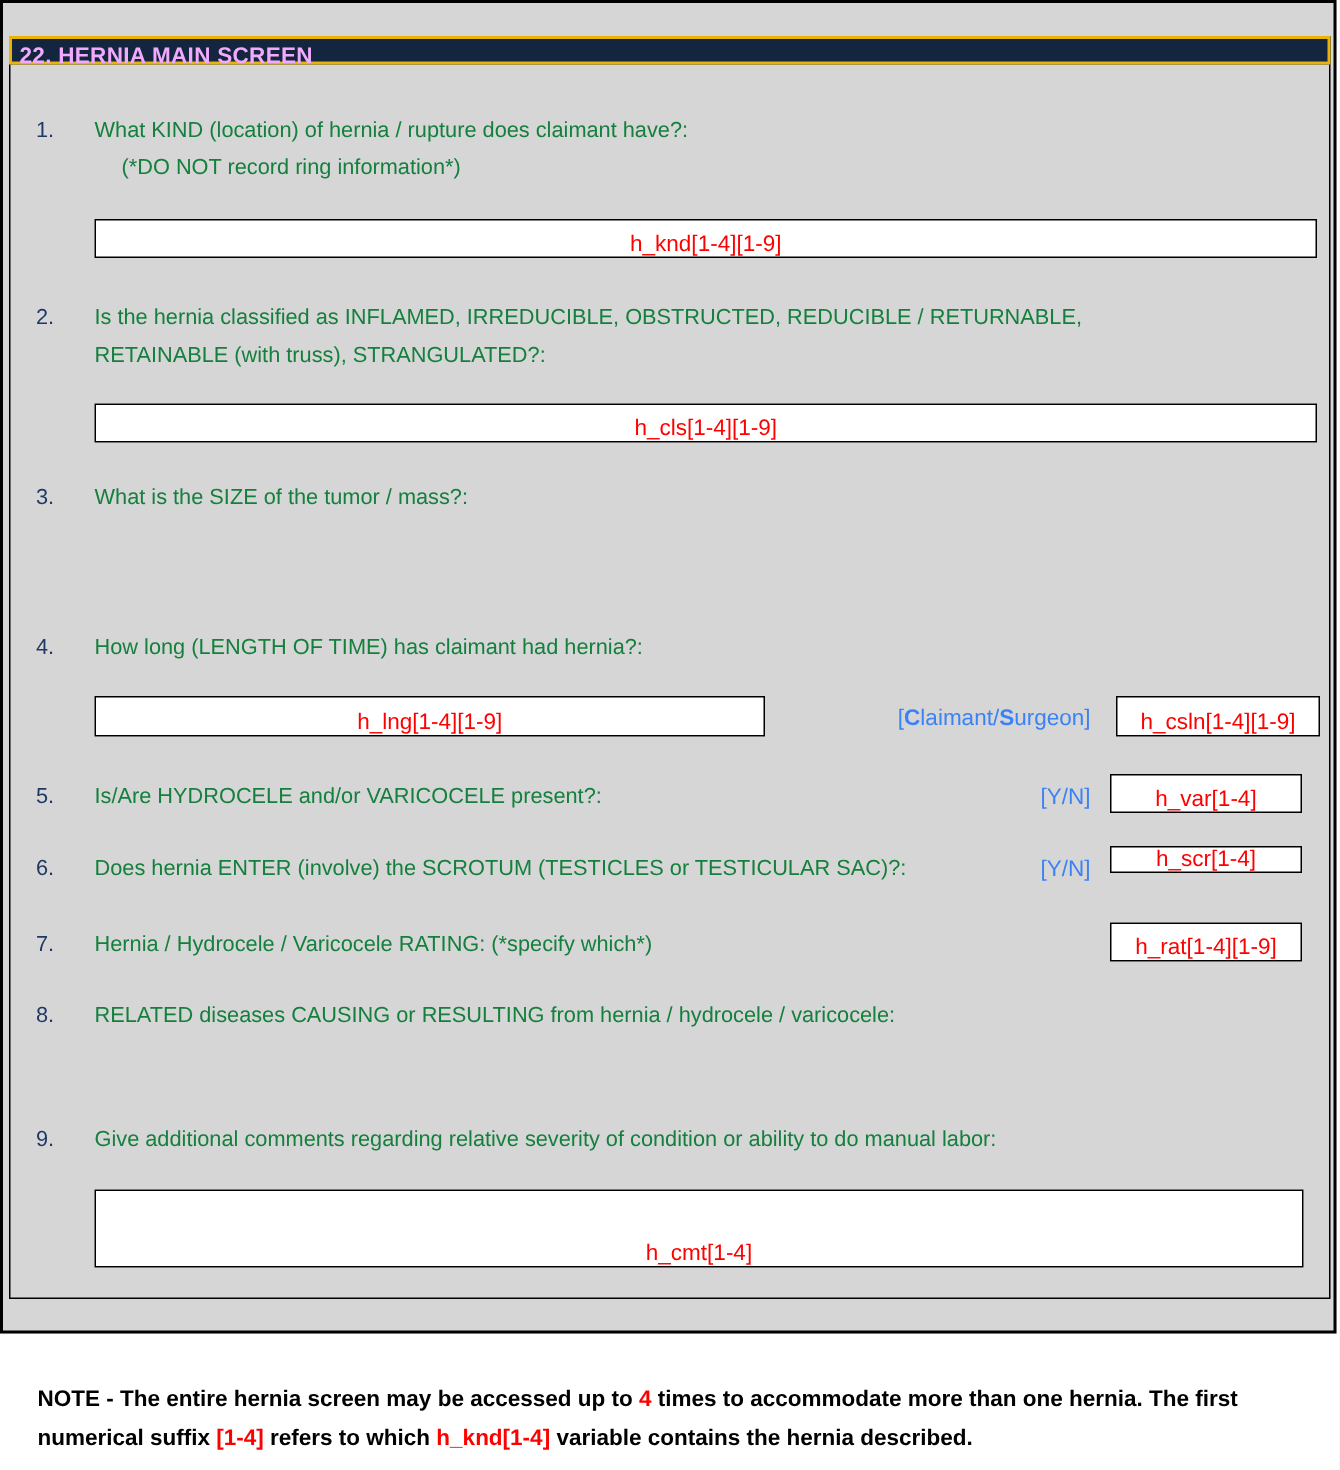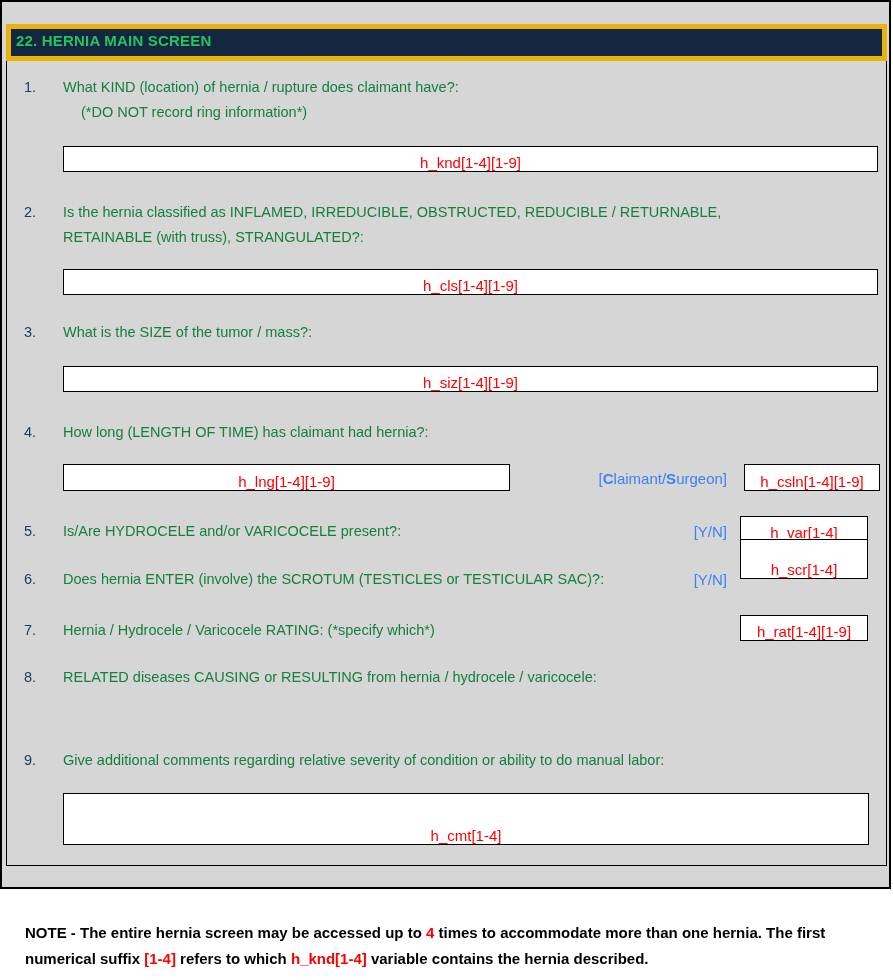--- a/index.html
+++ b/index.html
@@ -11,23 +11,23 @@
   }
   .frame {
     position:absolute; left:0; top:0; width:891px; height:889px;
     background:#d6d6d6; border:2px solid #000;
   }
   .main-box {
     position:absolute; left:6px; top:24px; width:881px; height:842px;
     border:1px solid #000;
   }
   .titlebar {
-    position:absolute; left:6px; top:24px; width:881px; height:37px;
-    background:#14263f; border:5px solid #eab308;
-    color:#22c55e; font-weight:bold; font-size:15px; line-height:23px;
+    position:absolute; left:6px; top:24px; width:881px; height:19px;
+    background:#14263f; border:2px solid #eab308;
+    color:#f0abfc; font-weight:bold; font-size:15px; line-height:23px;
     padding-left:5px; letter-spacing:.2px;
   }
   .qnum {
     position:absolute; left:24px; color:#1f3864; font-size:14.5px; line-height:17px;
   }
   .qtext {
     position:absolute; left:63px; color:#15803d; font-size:14.5px; line-height:17px;
     white-space:nowrap;
   }
   .qsub { left:81px; }
@@ -63,23 +63,20 @@
 
   <span class="qnum" style="top:204px">2.</span>
   <span class="qtext" style="top:204px">Is the hernia classified as INFLAMED, IRREDUCIBLE, OBSTRUCTED, REDUCIBLE / RETURNABLE,</span>
   <span class="qtext" style="top:229px">RETAINABLE (with truss), STRANGULATED?:</span>
   <div class="field-box" style="left:63px; top:269px; width:815px; height:26px">
     <span class="field-text">h_cls[1-4][1-9]</span>
   </div>
 
   <span class="qnum" style="top:324px">3.</span>
   <span class="qtext" style="top:324px">What is the SIZE of the tumor / mass?:</span>
-  <div class="field-box" style="left:63px; top:366px; width:815px; height:26px">
-    <span class="field-text">h_siz[1-4][1-9]</span>
-  </div>
 
   <span class="qnum" style="top:424px">4.</span>
   <span class="qtext" style="top:424px">How long (LENGTH OF TIME) has claimant had hernia?:</span>
   <div class="field-box" style="left:63px; top:464px; width:447px; height:27px">
     <span class="field-text">h_lng[1-4][1-9]</span>
   </div>
   <span class="side-label" style="left:530px; top:470px; width:197px"><span>[</span><span class="bold">C</span><span>laimant/</span><span class="bold">S</span><span>urgeon]</span></span>
   <div class="field-box" style="left:744px; top:464px; width:136px; height:27px">
     <span class="field-text">h_csln[1-4][1-9]</span>
   </div>
@@ -87,21 +84,21 @@
   <span class="qnum" style="top:523px">5.</span>
   <span class="qtext" style="top:523px">Is/Are HYDROCELE and/or VARICOCELE present?:</span>
   <span class="side-label" style="left:630px; top:523px; width:97px">[Y/N]</span>
   <div class="field-box" style="left:740px; top:516px; width:128px; height:26px">
     <span class="field-text">h_var[1-4]</span>
   </div>
 
   <span class="qnum" style="top:571px">6.</span>
   <span class="qtext" style="top:571px">Does hernia ENTER (involve) the SCROTUM (TESTICLES or TESTICULAR SAC)?:</span>
   <span class="side-label" style="left:630px; top:571px; width:97px">[Y/N]</span>
-  <div class="field-box" style="left:740px; top:539px; width:128px; height:40px">
+  <div class="field-box" style="left:740px; top:564px; width:128px; height:18px">
     <span class="field-text">h_scr[1-4]</span>
   </div>
 
   <span class="qnum" style="top:622px">7.</span>
   <span class="qtext" style="top:622px">Hernia / Hydrocele / Varicocele RATING: (*specify which*)</span>
   <div class="field-box" style="left:740px; top:615px; width:128px; height:26px">
     <span class="field-text">h_rat[1-4][1-9]</span>
   </div>
 
   <span class="qnum" style="top:669px">8.</span>

